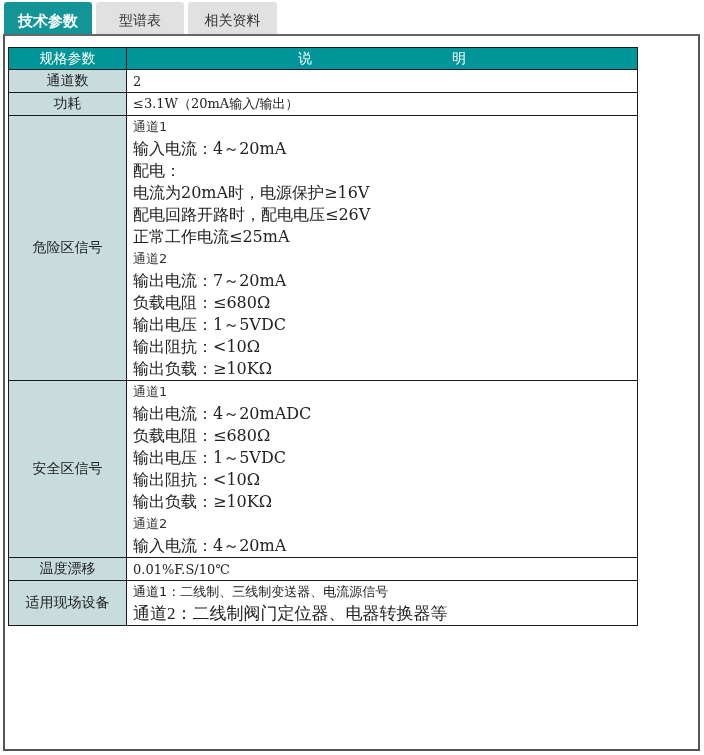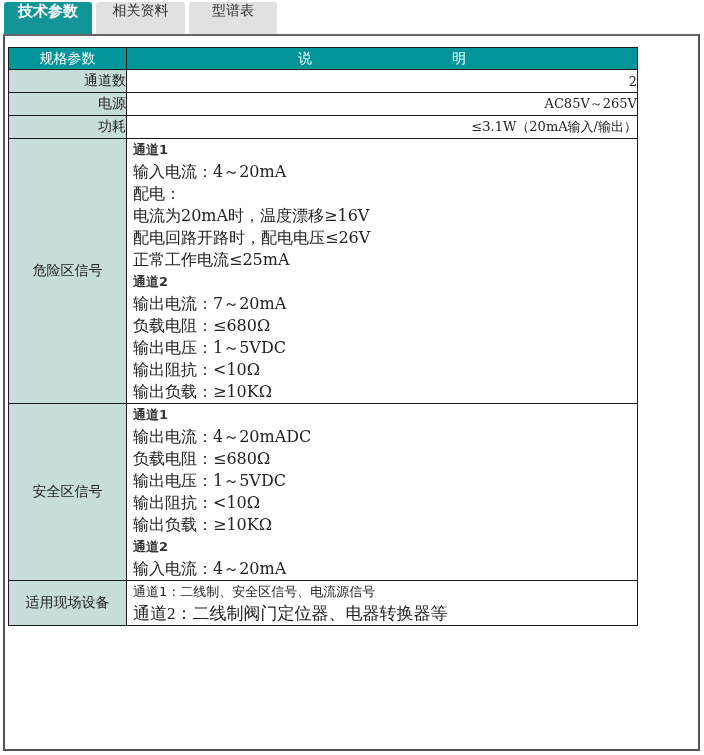--- a/index.html
+++ b/index.html
@@ -1,48 +1,48 @@
 <!DOCTYPE html>
 <html><head>
   <meta charset="utf-8">
   <style>
     html, body { margin: 0; padding: 0; background: #ffffff; }
     body { width: 704px; height: 755px; position: relative; overflow: hidden; font-family: "DejaVu Sans", sans-serif; }
     .tabs { position: absolute; left: 4px; top: 2px; height: 32px; display: flex; gap: 4px; }
-    .tab { height: 38px; box-sizing: border-box; display: flex; justify-content: center;
+    .tab { height: 38px; box-sizing: border-box; display: flex; align-items: center; justify-content: center;
       font-size: 14px; color: #333; background: #e1e1e1; border-top-left-radius: 3px; border-top-right-radius: 3px; position: relative; }
     .tab.active { background: #139598; color: #ffffff; font-weight: bold; font-size: 15px; }
     .tab.active .caret { position: absolute; bottom: 0; left: 50%; margin-left: -4px; width: 0; height: 0;
       border-left: 4px solid transparent; border-right: 4px solid transparent; border-bottom: 5px solid #ffffff; }
     .frame { position: absolute; left: 3px; top: 34px; width: 697px; height: 717px; box-sizing: border-box;
       border: 2px solid #555; border-top: 2px solid #666; background: #fff; }
     table.spec { position: absolute; left: 3px; top: 11px; width: 630px; border-collapse: collapse; table-layout: fixed; border-radius: 20px; }
     table.spec td { border: 1px solid #1a1a1a; padding: 0; }
     td.hdr { background: #009598; color: #ffffff; font-size: 14px; height: 21px; text-align: center; }
     td.lbl { background: #c9dcdd; color: #222; font-size: 14px; text-align: center; width: 118px; }
     td.val { color: #222; font-size: 13px; padding-left: 6px !important; font-family: "DejaVu Serif", serif; }
     td.val.cjk { font-family: "DejaVu Sans", sans-serif; font-size: 14px; }
-    .row1 td { height: 22px; text-align: right; }
+    .row1 td { height: 22px; }
     .line { height: 22px; line-height: 22px; font-size: 16px; font-family: "DejaVu Serif", serif; white-space: nowrap; }
-    .line.bold { font-weight: bold; font-family: "DejaVu Sans", sans-serif; font-size: 13px; color: #333; }
+    .line.bold { font-weight: normal; font-family: "DejaVu Sans", sans-serif; font-size: 13px; color: #333; }
     .hdr-val span { display: inline-block; }
   </style>
 </head>
 <body>
 
 <div class="tabs">
   <div class="tab active" style="width:88px">
     <span>技术参数</span>
     <span class="caret"></span>
   </div>
+  <div class="tab" style="width:88px">
+    <span>型谱表</span>
+  </div>
   <div class="tab" style="width:89px">
     <span>相关资料</span>
-  </div>
-  <div class="tab" style="width:88px">
-    <span>型谱表</span>
   </div>
 </div>
 
 <div class="frame">
   <table class="spec">
     <colgroup>
         <col style="width:118px">
         <col>
       </colgroup>
     <tbody>
@@ -50,34 +50,30 @@
       <td class="hdr">规格参数</td>
       <td class="hdr hdr-val">
         <span style="margin-right:140px">说</span><span>明</span>
       </td>
     </tr>
     <tr class="row1">
       <td class="lbl">通道数</td>
       <td class="val">2</td>
     </tr>
     <tr class="row1">
-      <td class="lbl">电源</td>
-      <td class="val">AC85V～265V</td>
-    </tr>
-    <tr class="row1">
       <td class="lbl">功耗</td>
       <td class="val">≤3.1W（20mA输入/输出）</td>
     </tr>
     <tr>
       <td class="lbl">危险区信号</td>
       <td class="val">
         <div class="line bold">通道1</div>
         <div class="line">输入电流：4～20mA</div>
         <div class="line">配电：</div>
-        <div class="line">电流为20mA时，温度漂移≥16V</div>
+        <div class="line">电流为20mA时，电源保护≥16V</div>
         <div class="line">配电回路开路时，配电电压≤26V</div>
         <div class="line">正常工作电流≤25mA</div>
         <div class="line bold">通道2</div>
         <div class="line">输出电流：7～20mA</div>
         <div class="line">负载电阻：≤680Ω</div>
         <div class="line">输出电压：1～5VDC</div>
         <div class="line">输出阻抗：&lt;10Ω</div>
         <div class="line">输出负载：≥10KΩ</div>
       </td>
     </tr>
@@ -87,22 +83,26 @@
         <div class="line bold">通道1</div>
         <div class="line">输出电流：4～20mADC</div>
         <div class="line">负载电阻：≤680Ω</div>
         <div class="line">输出电压：1～5VDC</div>
         <div class="line">输出阻抗：&lt;10Ω</div>
         <div class="line">输出负载：≥10KΩ</div>
         <div class="line bold">通道2</div>
         <div class="line">输入电流：4～20mA</div>
       </td>
     </tr>
+    <tr class="row1">
+      <td class="lbl">温度漂移</td>
+      <td class="val">0.01%F.S/10℃</td>
+    </tr>
     <tr>
       <td class="lbl">适用现场设备</td>
       <td class="val cjk">
-        <div class="line" style="font-family:'DejaVu Sans',sans-serif;font-size:13px">通道1：二线制、安全区信号、电流源信号</div>
+        <div class="line" style="font-family:'DejaVu Sans',sans-serif;font-size:13px">通道1：二线制、三线制变送器、电流源信号</div>
         <div class="line" style="font-family:Liberation Serif, serif;font-size:17px">通道2：二线制阀门定位器、电器转换器等</div>
       </td>
     </tr>
   </tbody>
     </table>
 </div>
 
 </body></html>

